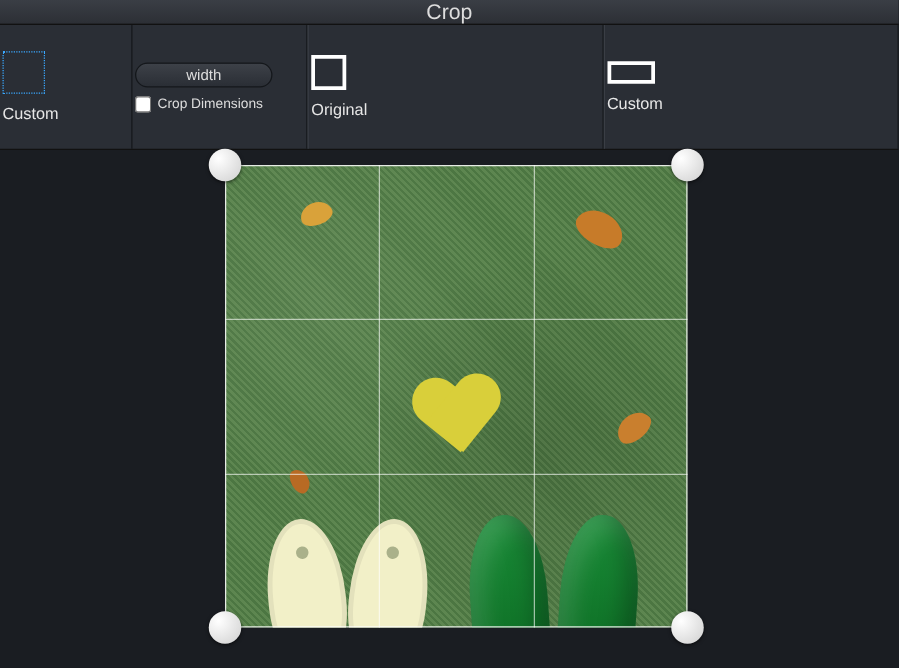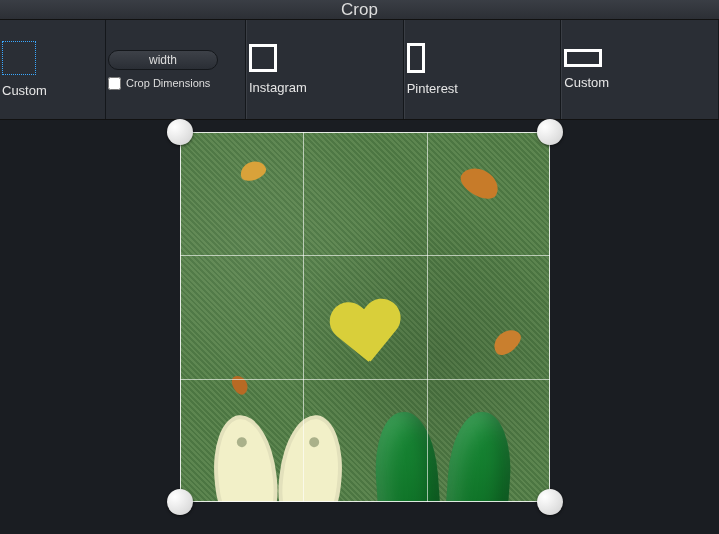--- a/index.html
+++ b/index.html
@@ -230,25 +230,21 @@
   <div class="preset custom-controls">
     <div class="wh-btn">width</div>
     <label class="lock-row">
       <input type="checkbox" style="">
       <span>Crop Dimensions</span>
     </label>
   </div>
 
   <div class="preset preset-simple">
     <div class="shape shape-instagram"></div>
-    <div class="preset-label">Instagram</div>
-  </div>
-  <div class="preset preset-simple">
-    <div class="shape shape-pinterest"></div>
-    <div class="preset-label">Pinterest</div>
+    <div class="preset-label">Original</div>
   </div>
   <div class="preset preset-simple">
     <div class="shape shape-twitter"></div>
     <div class="preset-label">Custom</div>
   </div>
 
 </div>
 
 <div class="canvas-area">
   <div class="crop-box">

